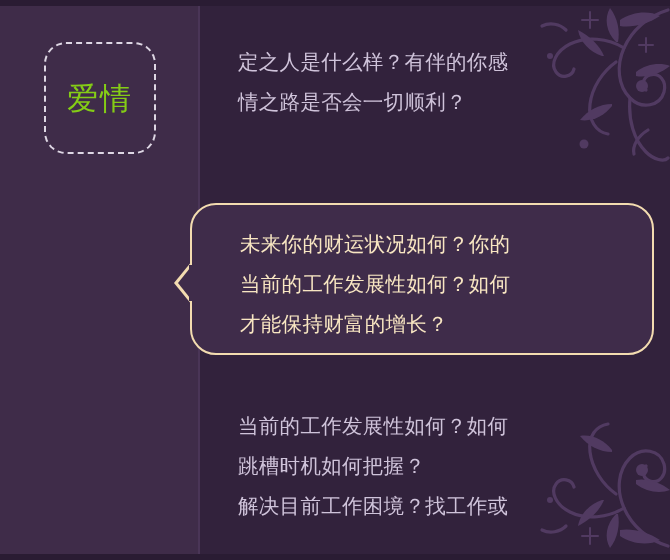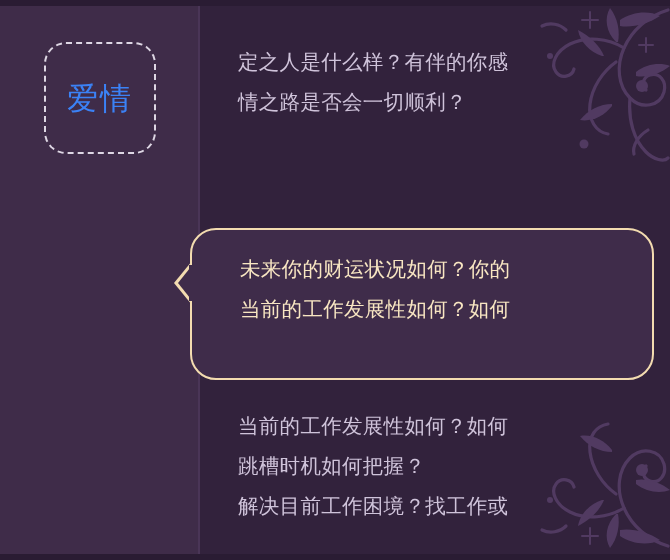--- a/index.html
+++ b/index.html
@@ -82,21 +82,21 @@
     border-radius: 22px;
     box-sizing: border-box;
     display: flex;
     align-items: center;
     justify-content: center;
     z-index: 4;
   }
   .chip-label {
     font-size: 31px;
     letter-spacing: 2px;
-    color: #3b82f6;
+    color: #84cc16;
     line-height: 1;
     font-weight: 400;
   }
   .chip.c1 { top: 42px; }
   .chip.c2 { top: 226px; }
   .chip.c3 { top: 406px; }
 
   
   .desc {
     position: absolute;
@@ -116,21 +116,20 @@
     position: absolute;
     left: 190px;
     top: 203px;
     width: 464px;
     height: 152px;
     box-sizing: border-box;
     border: 2px solid #f3dcb0;
     border-radius: 26px;
     background: #3f2c4a;
     z-index: 5;
-    margin-top: 25px;
   }
   .bubble-text {
     position: absolute;
     left: 48px;
     top: 19px;
     width: 355px;
     color: #f8e6c2;
     font-size: 20.5px;
     line-height: 40px;
     letter-spacing: 0.3px;
@@ -240,20 +239,21 @@
 
   <div class="desc d1">
     <div>定之人是什么样？有伴的你感</div>
     <div>情之路是否会一切顺利？</div>
   </div>
 
   <div class="bubble">
     <div class="bubble-text">
       <div>未来你的财运状况如何？你的</div>
       <div>当前的工作发展性如何？如何</div>
+      <div>才能保持财富的增长？</div>
     </div>
   </div>
   <div class="bubble-arrow-outer"></div>
   <div class="bubble-arrow-inner"></div>
   <div class="bubble-notch"></div>
 
   <div class="desc d3">
     <div>当前的工作发展性如何？如何</div>
     <div>跳槽时机如何把握？</div>
     <div>解决目前工作困境？找工作或</div>

